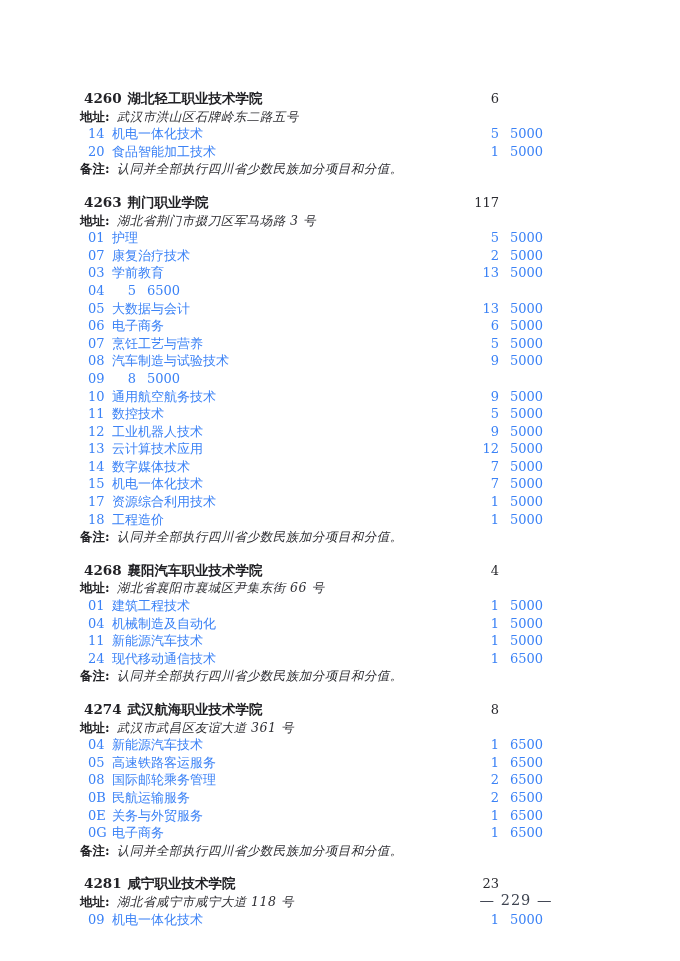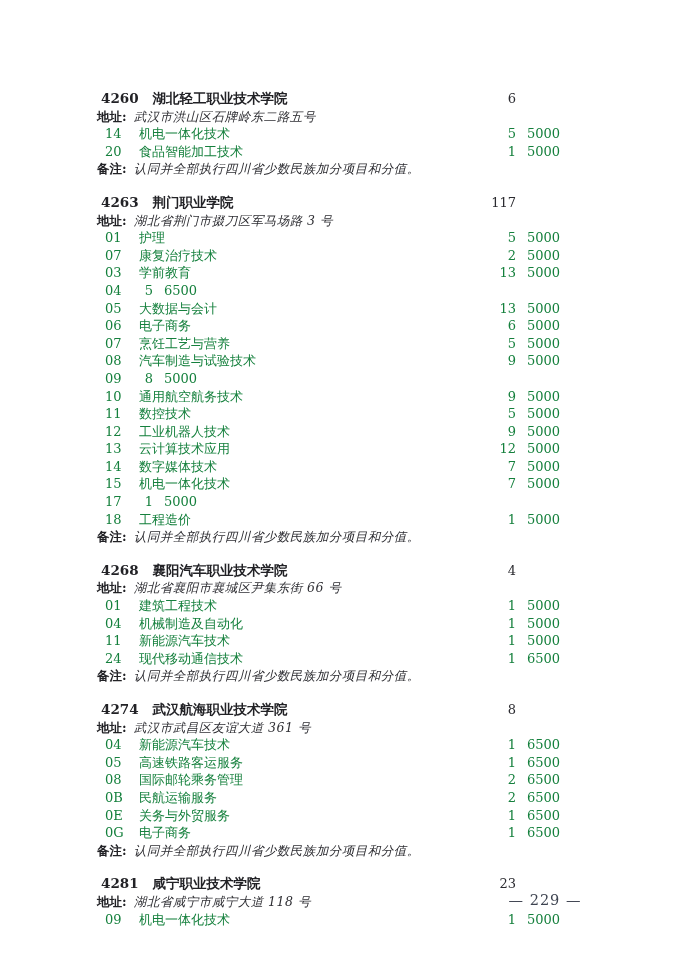--- a/index.html
+++ b/index.html
@@ -9,36 +9,36 @@
   }
   .page {
     position: relative;
     width: 680px;
     height: 961px;
     background: #ffffff;
     overflow: hidden;
   }
   .content {
     position: absolute;
-    left: 97px;
+    left: 80px;
     top: 90px;
     width: 463px;
   }
   .school { margin-bottom: 16px; }
   .line { line-height: 17.6px; }
 
   .school-header {
     display: flex;
     align-items: baseline;
     font-size: 13.5px;
     font-weight: bold;
     color: #222226;
   }
   .school-code { padding-left: 4px; white-space: nowrap; }
-  .school-name { margin-left: 14px; flex: 1; }
+  .school-name { margin-left: 6px; flex: 1; }
   .school-total {
     font-weight: normal;
     font-size: 13px;
     width: 30px;
     text-align: right;
     margin-right: 44px;
     color: #2b2b30;
   }
 
   .addr-line, .note-line {
@@ -55,30 +55,30 @@
   }
   .addr-line .text, .note-line .text {
     margin-left: 7px;
     font-style: italic;
     letter-spacing: 0.5px;
   }
 
   .major-row {
     display: flex;
     font-size: 13px;
-    color: #15803d;
+    color: #3b82f6;
   }
   .m-code { width: 26px; padding-left: 8px; white-space: nowrap; }
-  .m-name { flex: 1; margin-left: 16px; }
+  .m-name { flex: 1; margin-left: 6px; }
   .m-count { width: 30px; text-align: right; }
   .m-fee { width: 44px; text-align: right; }
 
   .page-number {
     position: absolute;
-    left: 500px;
+    left: 471px;
     top: 891px;
     width: 90px;
     text-align: center;
     font-size: 14.5px;
     color: #3d4350;
     letter-spacing: 1px;
     line-height: 18px;
   }
 </style>
 </head>
@@ -236,20 +236,21 @@
 
               <div class="major-row line">
                 <span class="m-code">15</span>
                 <span class="m-name">机电一体化技术</span>
                 <span class="m-count">7</span>
                 <span class="m-fee">5000</span>
               </div>
 
               <div class="major-row line">
                 <span class="m-code">17</span>
+                <span class="m-name">资源综合利用技术</span>
                 <span class="m-count">1</span>
                 <span class="m-fee">5000</span>
               </div>
 
               <div class="major-row line">
                 <span class="m-code">18</span>
                 <span class="m-name">工程造价</span>
                 <span class="m-count">1</span>
                 <span class="m-fee">5000</span>
               </div>

